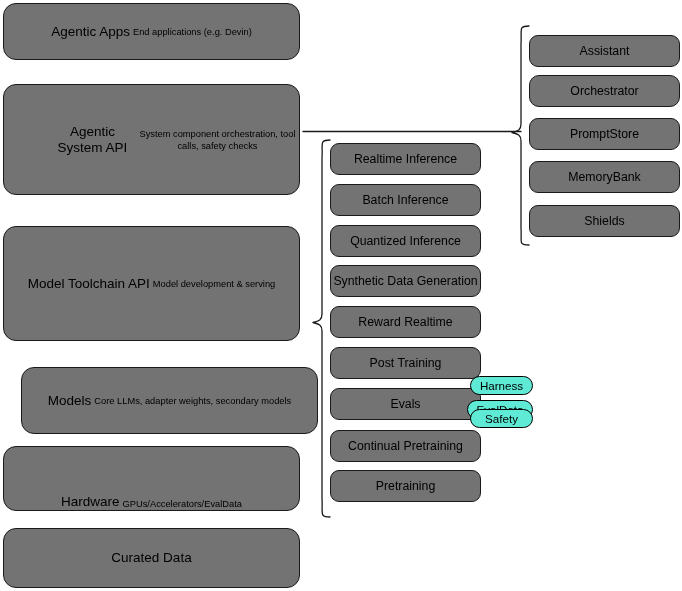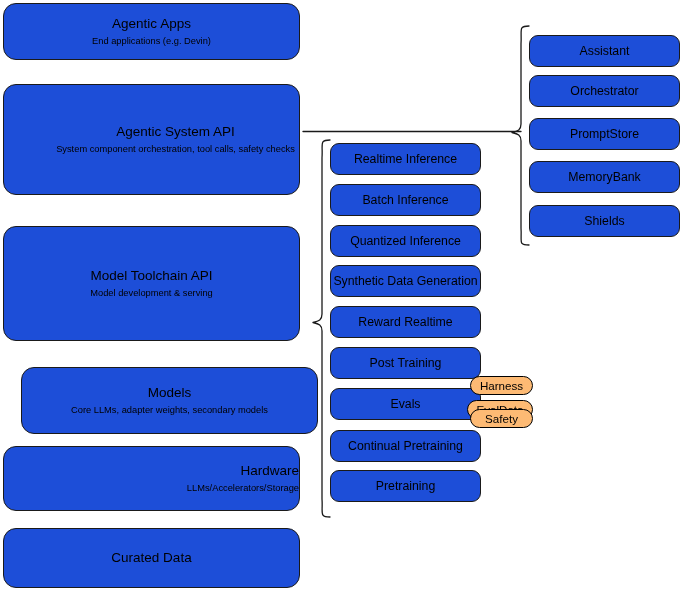--- a/index.html
+++ b/index.html
@@ -19,23 +19,23 @@
     height: 591px;
     overflow: hidden;
     background: #ffffff;
   }
 
   
   .box {
     position: absolute;
     box-sizing: border-box;
     border: 1.3px solid #1a1a1a;
-    background: #1d4ed8;
+    background: #737373;
     display: flex;
-    flex-direction: column;
+    flex-direction: row;
     align-items: center;
     justify-content: center;
     text-align: center;
   }
 
   
   .layer {
     left: 3px;
     width: 297px;
     border-radius: 13px;
@@ -66,21 +66,21 @@
   .right-node {
     left: 529px;
     width: 151px;
   }
 
   
   .pill {
     position: absolute;
     box-sizing: border-box;
     border: 1.4px solid #000;
-    background: #fdba74;
+    background: #5eead4;
     border-radius: 999px;
     display: flex;
     align-items: center;
     justify-content: center;
     font-size: 11.6px;
     line-height: 14px;
     height: 19px;
     color: #000;
   }
 
@@ -142,39 +142,39 @@
     <div class="sub">Model development &amp; serving</div>
   </div>
 
   <div class="box layer" style="top:367px;height:67px;margin-left:18px;">
     <div class="title">Models</div>
     <div class="sub">Core LLMs, adapter weights, secondary models</div>
   </div>
 
   <div class="box layer" style="top:446px;height:65px;align-items:flex-end;">
     <div class="title">Hardware</div>
-    <div class="sub">LLMs/Accelerators/Storage</div>
+    <div class="sub">GPUs/Accelerators/EvalData</div>
   </div>
 
   <div class="box layer" style="top:528px;height:60px;">
     <div class="title">Curated Data</div>
   </div>
 
   <div class="box node mid-node" style="top:143px;text-align:center;">Realtime Inference</div>
   <div class="box node mid-node" style="top:184px;">Batch Inference</div>
   <div class="box node mid-node" style="top:225px;">Quantized Inference</div>
   <div class="box node mid-node" style="top:265px;">Synthetic Data Generation</div>
   <div class="box node mid-node" style="top:306px;">Reward Realtime</div>
   <div class="box node mid-node" style="top:347px;">Post Training</div>
   <div class="box node mid-node" style="top:388px;">Evals</div>
   <div class="box node mid-node" style="top:430px;">Continual Pretraining</div>
   <div class="box node mid-node" style="top:470px;">Pretraining</div>
 
   <div class="box node right-node" style="top:35px;">Assistant</div>
-  <div class="box node right-node" style="top:75px;">Orchestrator</div>
+  <div class="box node right-node" style="top:75px;border-radius:10px;">Orchestrator</div>
   <div class="box node right-node" style="top:118px;">PromptStore</div>
   <div class="box node right-node" style="top:161px;">MemoryBank</div>
   <div class="box node right-node" style="top:205px;">Shields</div>
 
   <div class="pill" style="left:470px;top:376px;width:63px;">Harness</div>
   <div class="pill" style="left:467px;top:393px;width:66px;margin-top:7px;">EvalData</div>
   <div class="pill" style="left:470px;top:409px;width:63px;">Safety</div>
 
 </div>
 

